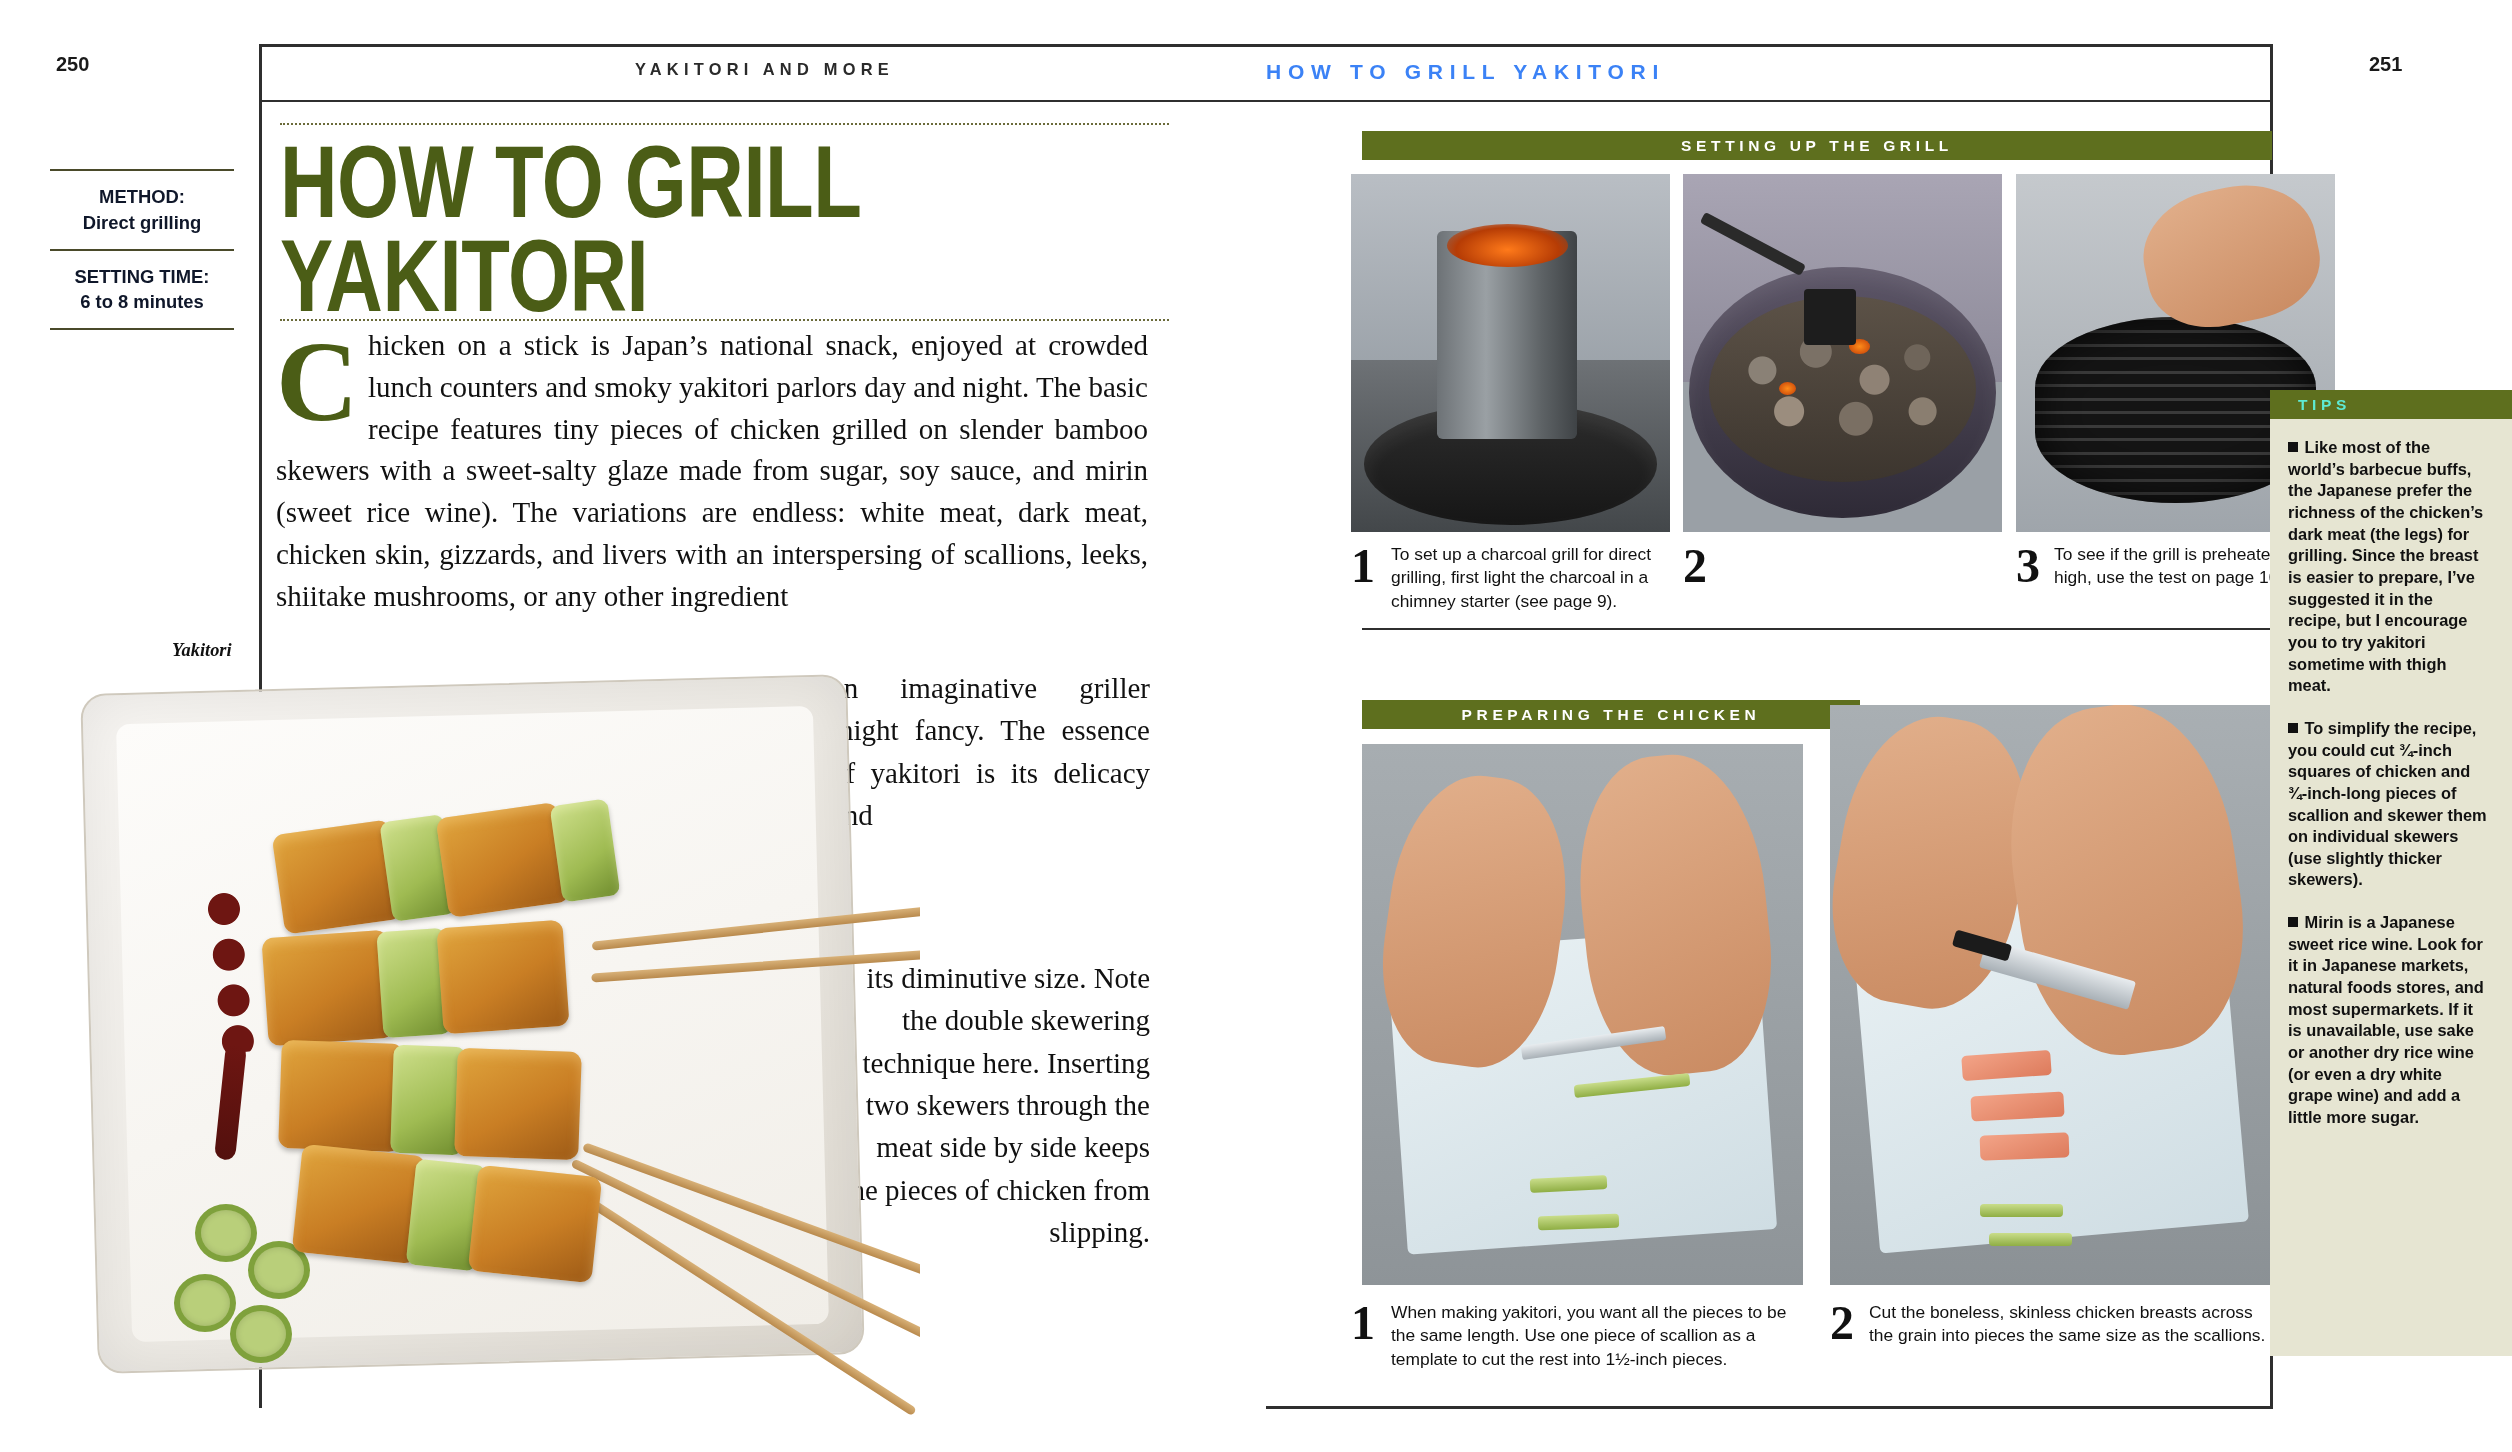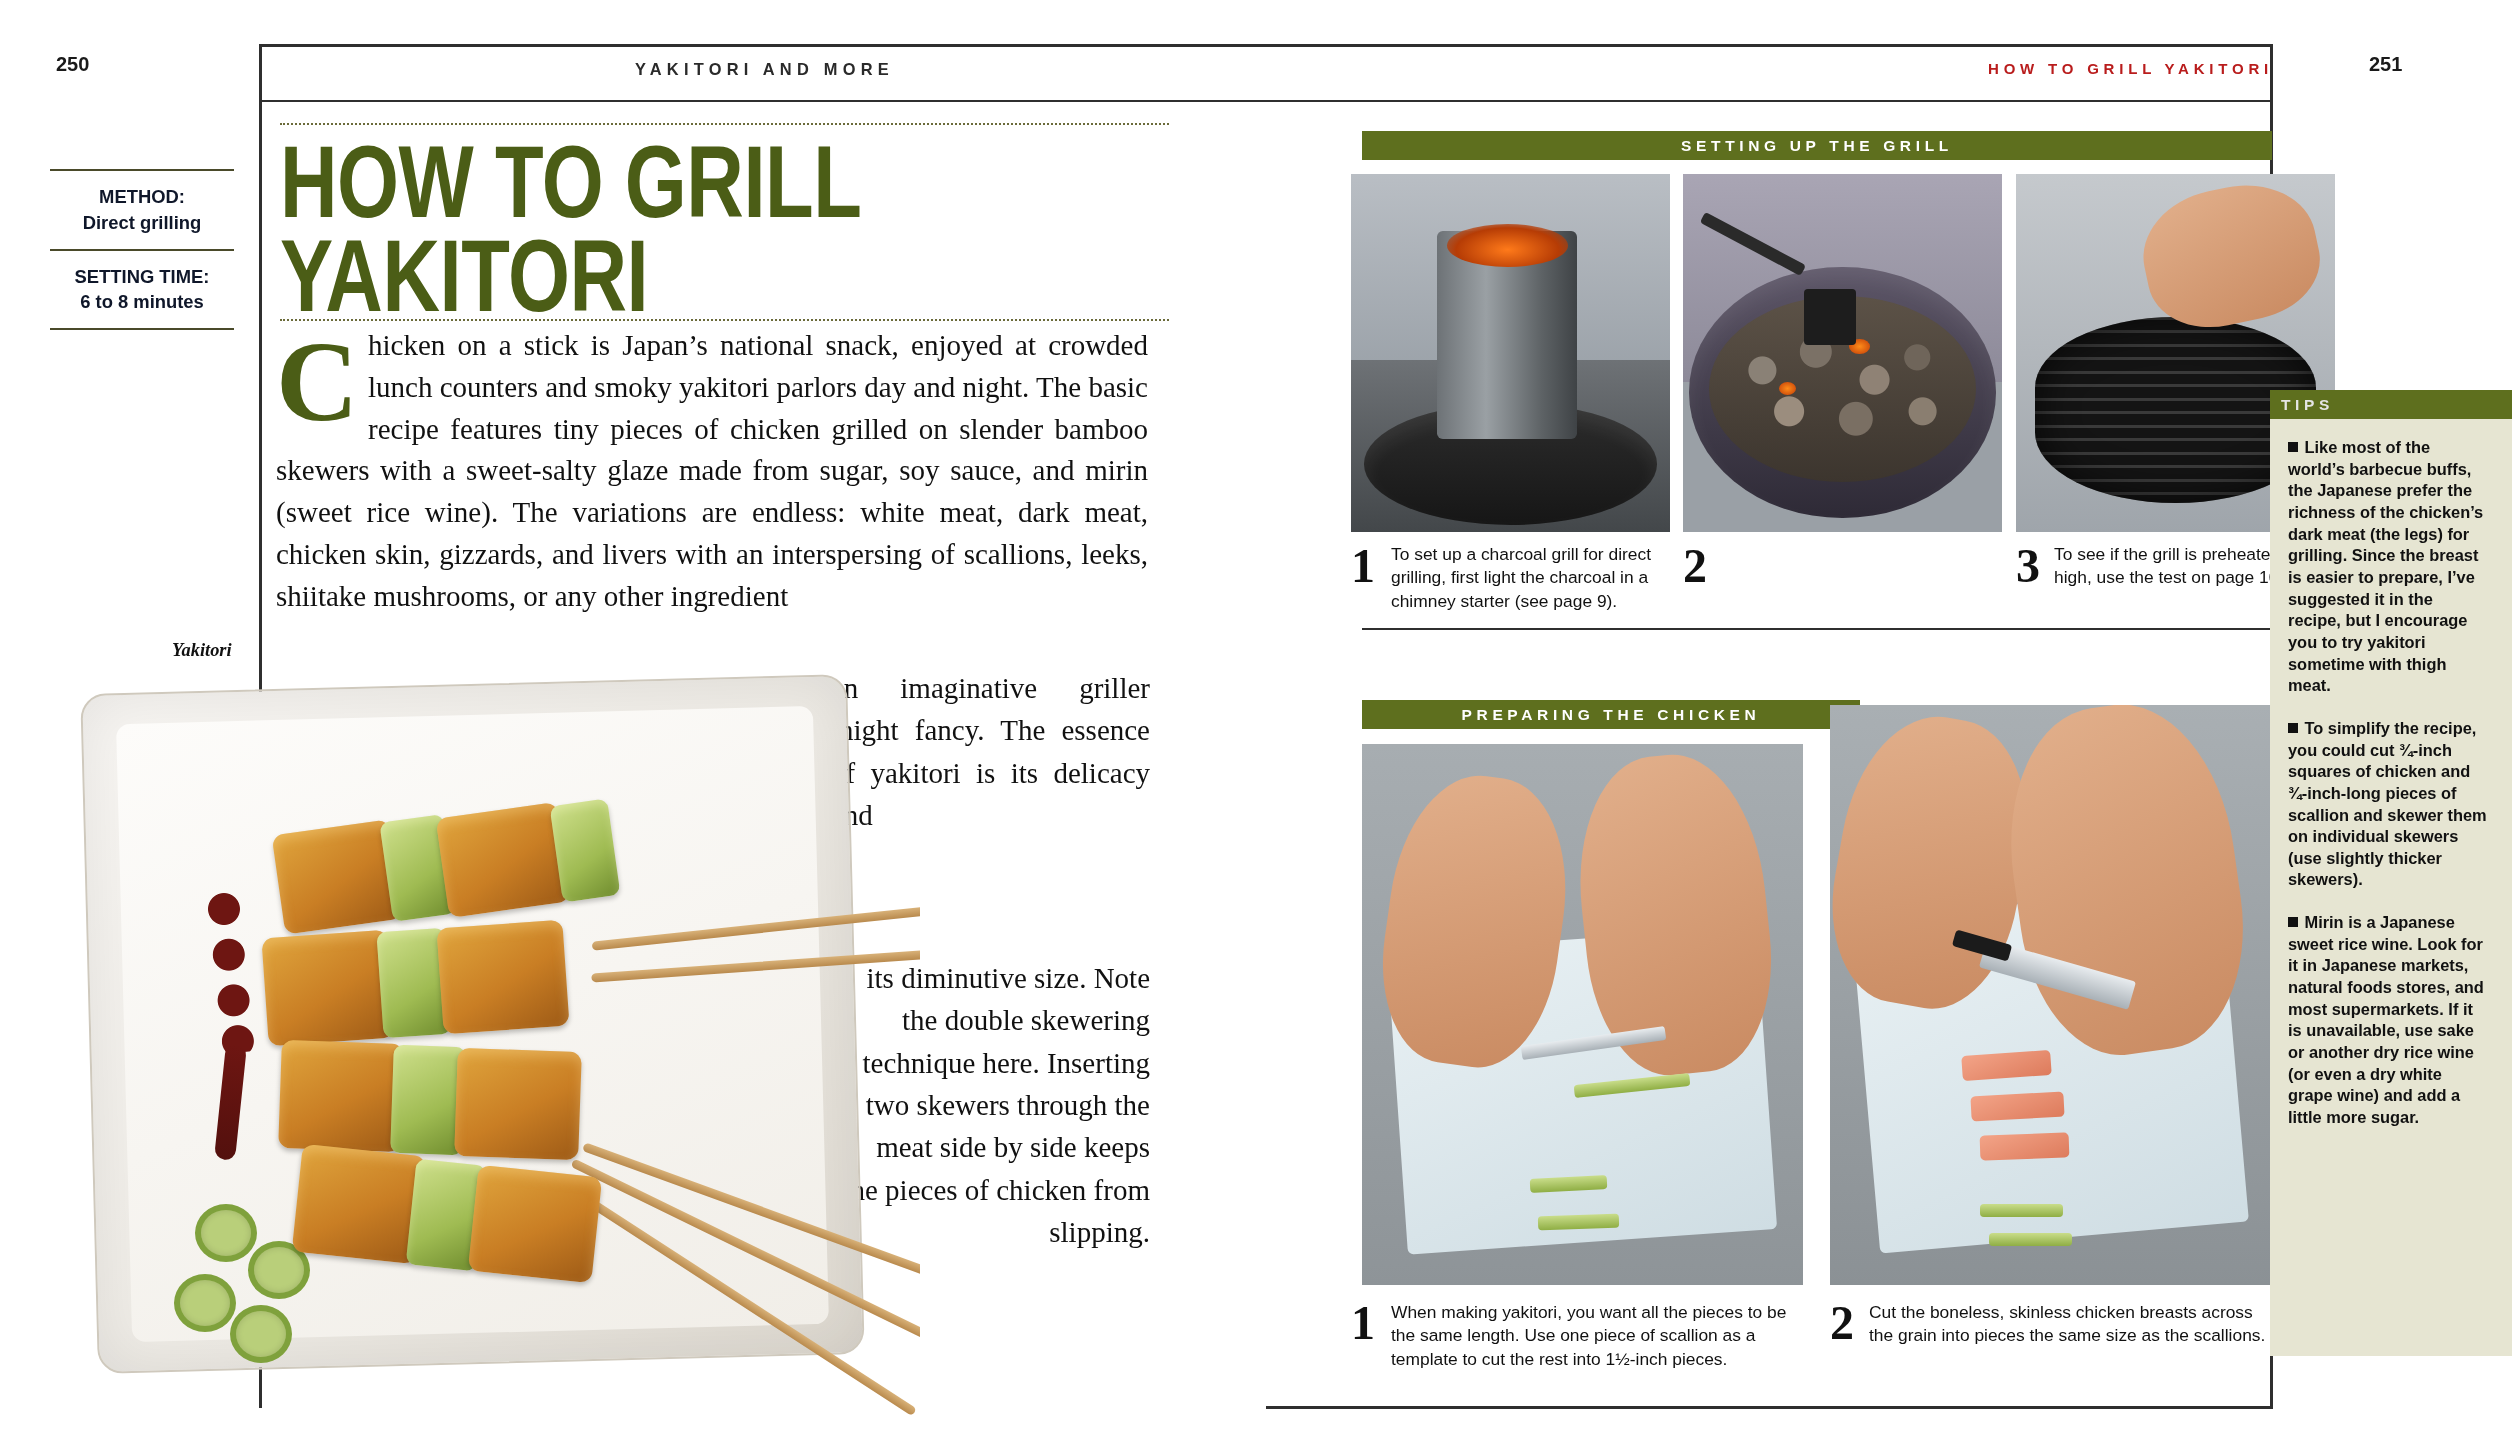--- a/index.html
+++ b/index.html
@@ -246,26 +246,26 @@
   .rule-right-under {
     position: absolute;
     left: 1266px; top: 100px;
     width: 1007px; height: 1.9px;
     background: #2f2f2f;
   }
   .running-head-right {
     position: absolute;
     left: 1266px; top: 60px;
     width: 1007px;
-    text-align: right;
-    font-family: "Liberation Sans", sans-serif;
-    font-weight: bold;
-    font-size: 15px;
+    text-align: left;
+    font-family: "Liberation Sans", sans-serif;
+    font-weight: bold;
+    font-size: 21px;
     letter-spacing: 0.32em;
-    color: #b91c1c;
+    color: #3b82f6;
   }
   .folio-right {
     position: absolute;
     left: 2369px; top: 53px;
     font-family: "Liberation Sans", sans-serif;
     font-weight: bold;
     font-size: 20px;
     color: #1a1a1a;
   }
   .vrule-right {
@@ -326,27 +326,27 @@
     position: absolute;
     left: 2270px; top: 390px;
     width: 243px; height: 966px;
     background: #e6e5d2;
   }
   .tips-header {
     position: absolute;
     left: 2270px; top: 390px;
     width: 243px; height: 29px;
     background: #5e6f1e;
-    color: #e5e5e5;
+    color: #5eead4;
     font-family: "Liberation Sans", sans-serif;
     font-weight: bold;
     font-size: 15.5px;
     letter-spacing: 0.3em;
     line-height: 29px;
-    padding-left: 11px;
+    padding-left: 28px;
     box-sizing: border-box;
   }
   .tips-body {
     position: absolute;
     left: 2288px; top: 437px;
     width: 199px;
     font-family: "Liberation Sans", sans-serif;
     font-weight: bold;
     font-size: 16.4px;
     line-height: 1.32;

